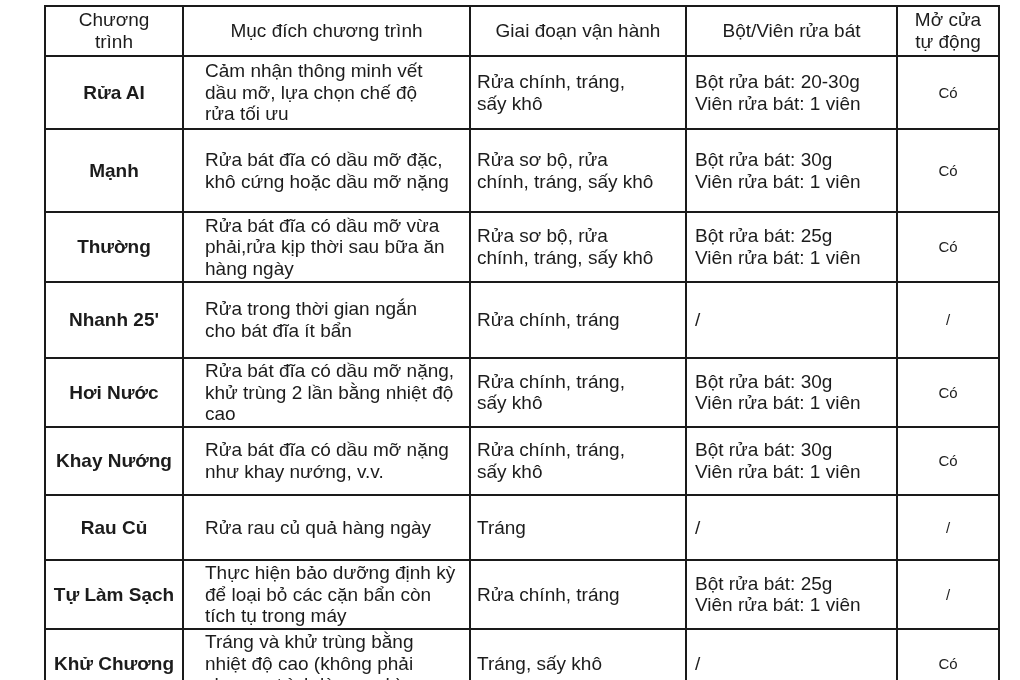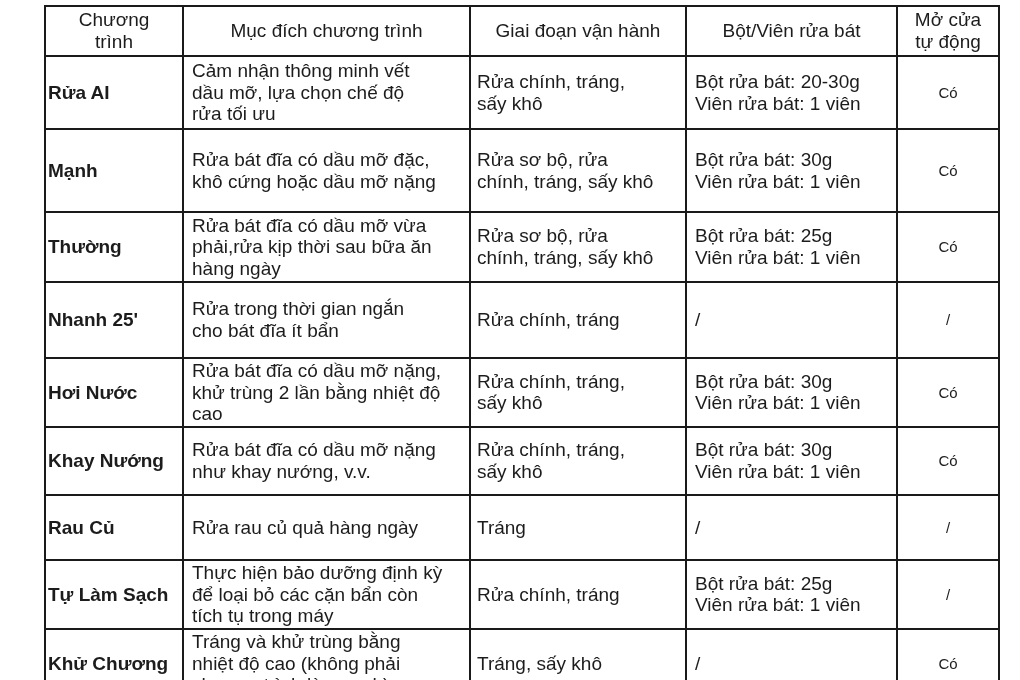--- a/index.html
+++ b/index.html
@@ -38,25 +38,25 @@
     text-align: center;
     padding: 1px 2px;
   }
   .col-program  { width: 138px; }
   .col-purpose  { width: 287px; }
   .col-stages   { width: 216px; }
   .col-detergent{ width: 211px; }
   .col-autodoor { width: 102px; }
 
   td.cell-program {
-    text-align: left;
+    text-align: center;
     font-weight: bold;
     padding: 17px 2px;
   }
-  td.cell-purpose { text-align: left; padding-left: 8px; }
+  td.cell-purpose { text-align: left; padding-left: 21px; }
   td.cell-stages  { text-align: left; padding-left: 6px; }
   td.cell-detergent { text-align: left; padding-left: 8px; }
   td.cell-autodoor {
     text-align: center;
     font-size: 15px;
   }
   thead tr { height: 50px; }
   tbody tr:nth-child(1) { height: 73px; }
   tbody tr:nth-child(2) { height: 83px; }
   tbody tr:nth-child(3) { height: 70px; }

